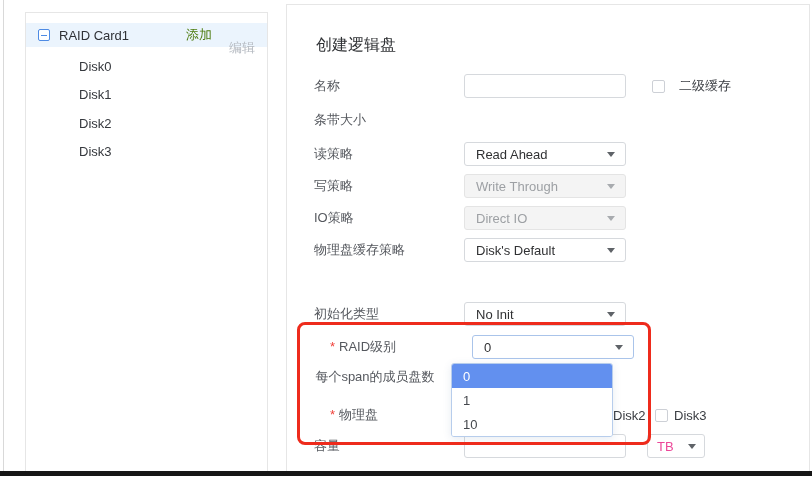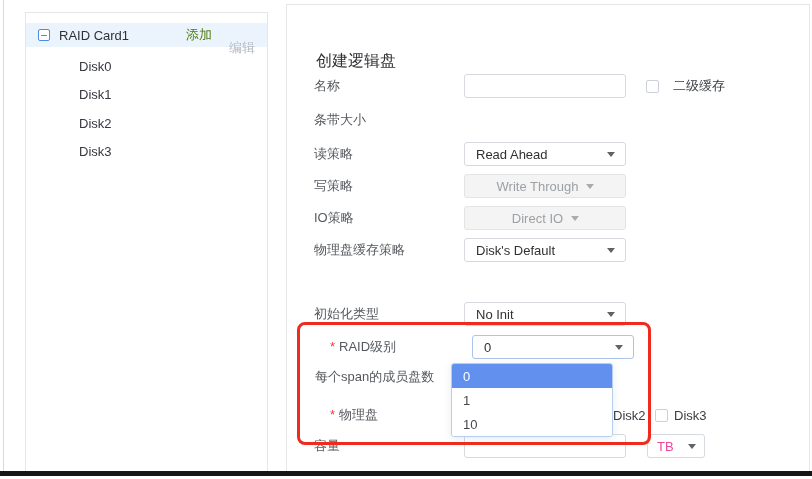--- a/index.html
+++ b/index.html
@@ -20,42 +20,42 @@
               background:#fff; position:relative; margin-right:9px; flex:none; }
   .expander::after { content:""; position:absolute; left:2px; right:2px; top:5px; height:1px; background:#4e8be4; }
   .tree-label { flex:1; color:#2f3136; }
   .link-add { color:#4d7c0f; margin-right:17px; cursor:pointer; }
   .link-edit { color:#b5bac1; cursor:pointer;margin-top:25px; }
   .disk-item { position:absolute; left:53px; width:170px; height:18px; color:#35383d; cursor:pointer; }
 
   
   .main-card { position:absolute; left:286px; top:4px; width:524px; height:467px;
                background:#fff; border:1px solid #e6e6e6; border-bottom:none; }
-  .panel-title { position:absolute; left:29px; top:46px; font-size:16px; color:#2e3033; }
+  .panel-title { position:absolute; left:29px; top:30px; font-size:16px; color:#2e3033; }
 
   .form-row { position:absolute; left:27px; display:flex; align-items:center; height:24px; white-space:nowrap;gap:13px; }
   .f-label { width:137px; color:#55585e; flex:none; }
   .f-label .req { color:#f0413a; margin-right:4px; }
   .f-label.req-indent { padding-left:8px;margin-left:8px; }
-  .row-span-label { left:28px; }
+  .row-span-label { left:12px;text-align:center; }
   .row-span-label .f-label { width:152px; }
 
   .txt-input { width:162px; height:24px; border:1px solid #d6d9dd; border-radius:3px;
                padding:0 8px; font:13px "Liberation Sans","DejaVu Sans",sans-serif; color:#303133; outline:none; background:#fff; }
   .sel { display:flex; align-items:center; justify-content:space-between; width:162px; height:24px;
          padding:0 10px 0 11px; border:1px solid #d6d9dd; border-radius:3px; background:#fff;
          color:#303133; cursor:pointer; flex:none; }
-  .sel.disabled { background:#f4f4f4; border-color:#e4e4e4; color:#9da0a4; cursor:default;justify-content:center; }
+  .sel.disabled { background:#f4f4f4; border-color:#e4e4e4; color:#9da0a4; cursor:default; }
   .sel.open { border-color:#aac4ea; }
   .arr { width:0; height:0; border-left:4px solid transparent; border-right:4px solid transparent;
          border-top:5px solid #5f6368; flex:none; margin-left:8px; }
   .sel.disabled .arr { border-top-color:#a8abaf; }
   .cbox { width:13px; height:13px; border:1px solid #cdd0d6; border-radius:2px; background:#fff; cursor:pointer; flex:none; }
 
-  .sub-cache { display:flex; align-items:center; margin-left:7px; }
+  .sub-cache { display:flex; align-items:center; margin-left:13px; }
   .sub-cache .cb-label { margin-left:14px; color:#3a3d42; }
 
   .pd-group { display:flex; align-items:center; }
   .pd-item { display:flex; align-items:center; width:61px; }
   .pd-item .cb-label { margin-left:6px; color:#3a3d42; }
 
   .unit-sel { margin-left:8px; width:58px; padding:0 8px 0 9px; color:#ec4899; }
 
   
   .dropdown-panel { position:absolute; left:164px; top:358px; width:162px; height:74px;

